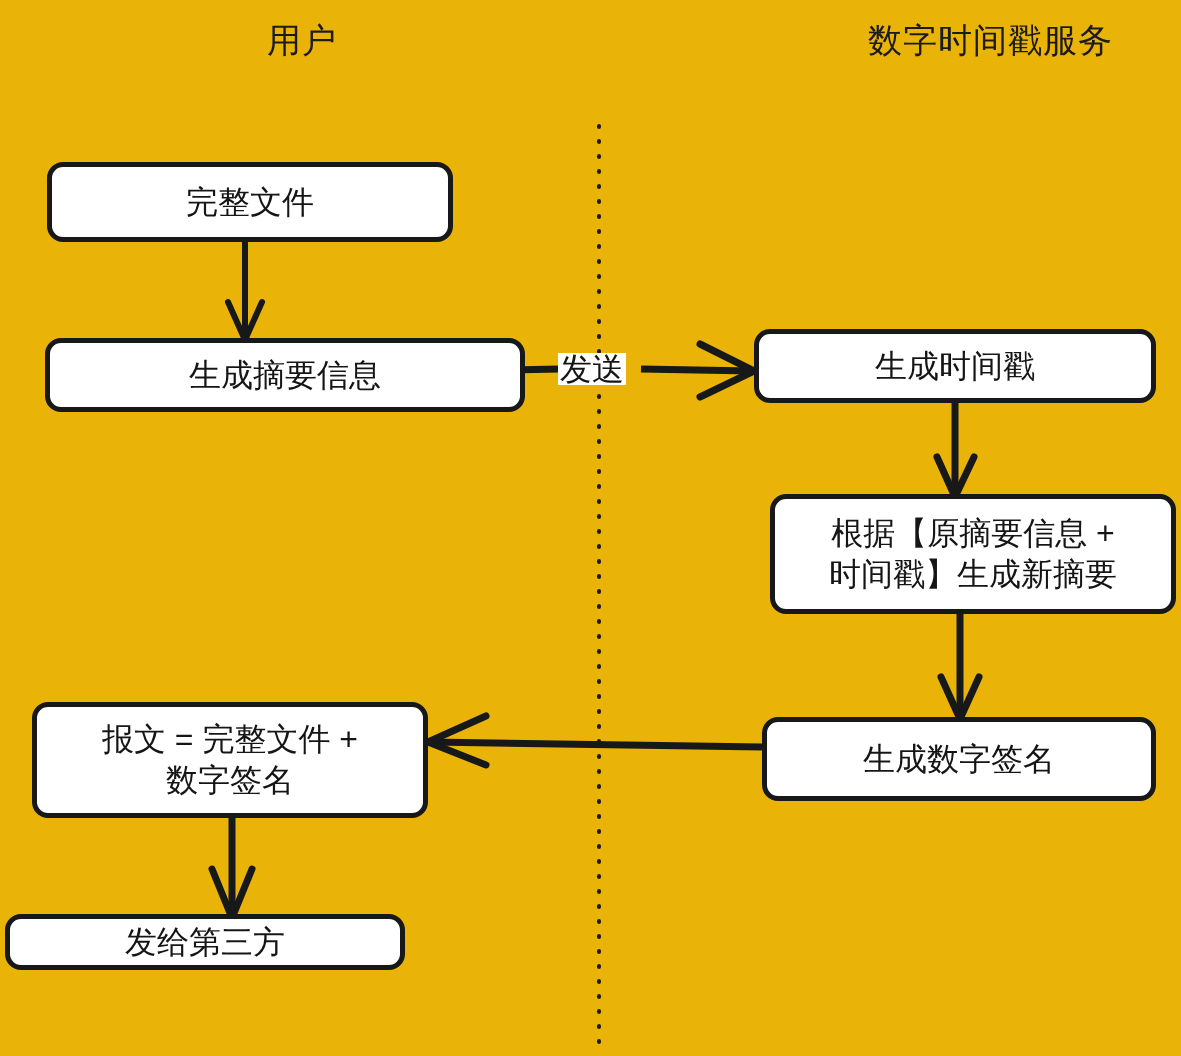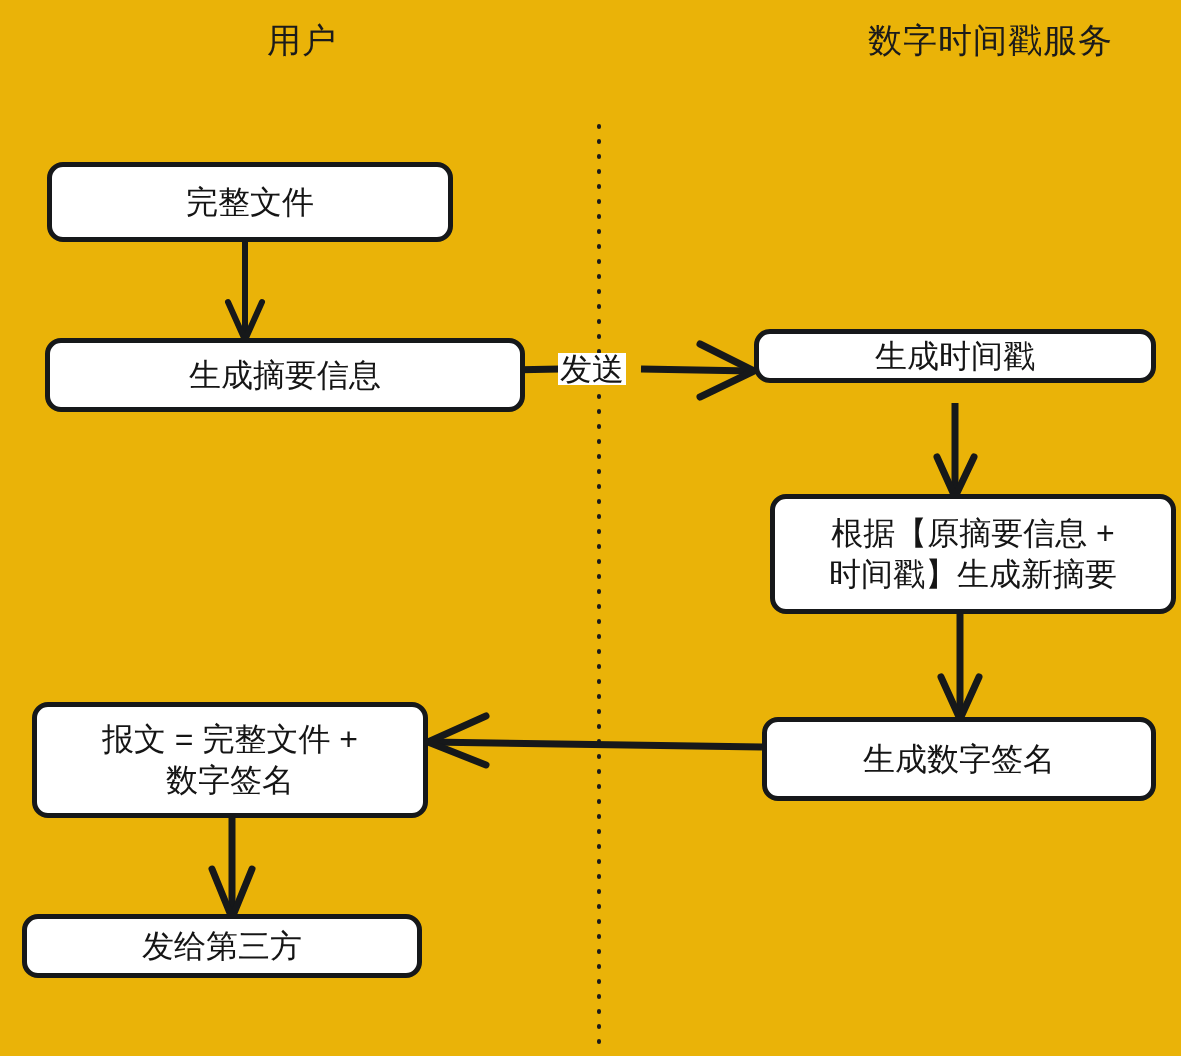--- a/index.html
+++ b/index.html
@@ -112,37 +112,37 @@
   <div class="lane-title" style="left:868px; top:22px;">数字时间戳服务</div>
 
   <div class="node" style="left:47px; top:162px; width:406px; height:80px;">
     <span class="node-label">完整文件</span>
   </div>
 
   <div class="node" style="left:45px; top:338px; width:480px; height:74px;">
     <span class="node-label">生成摘要信息</span>
   </div>
 
-  <div class="node" style="left:754px; top:329px; width:402px; height:54px;">
+  <div class="node" style="left:754px; top:329px; width:402px; height:74px;">
     <span class="node-label">生成时间戳</span>
   </div>
 
   <div class="node" style="left:754px; top:494px; width:406px; height:120px;margin-left:16px;">
     <span class="node-label">根据【原摘要信息 +
 时间戳】生成新摘要</span>
   </div>
 
   <div class="node" style="left:762px; top:717px; width:394px; height:84px;">
     <span class="node-label">生成数字签名</span>
   </div>
 
   <div class="node" style="left:32px; top:702px; width:396px; height:116px;">
     <span class="node-label">报文 = 完整文件 +
 数字签名</span>
   </div>
 
-  <div class="node" style="left:22px; top:914px; width:400px; height:64px;">
+  <div class="node" style="left:5px; top:914px; width:400px; height:56px;">
     <span class="node-label">发给第三方</span>
   </div>
 
   <div class="edge-label" style="left:558px; top:353px;">发送</div>
 
 </div>
 
 </body></html>

